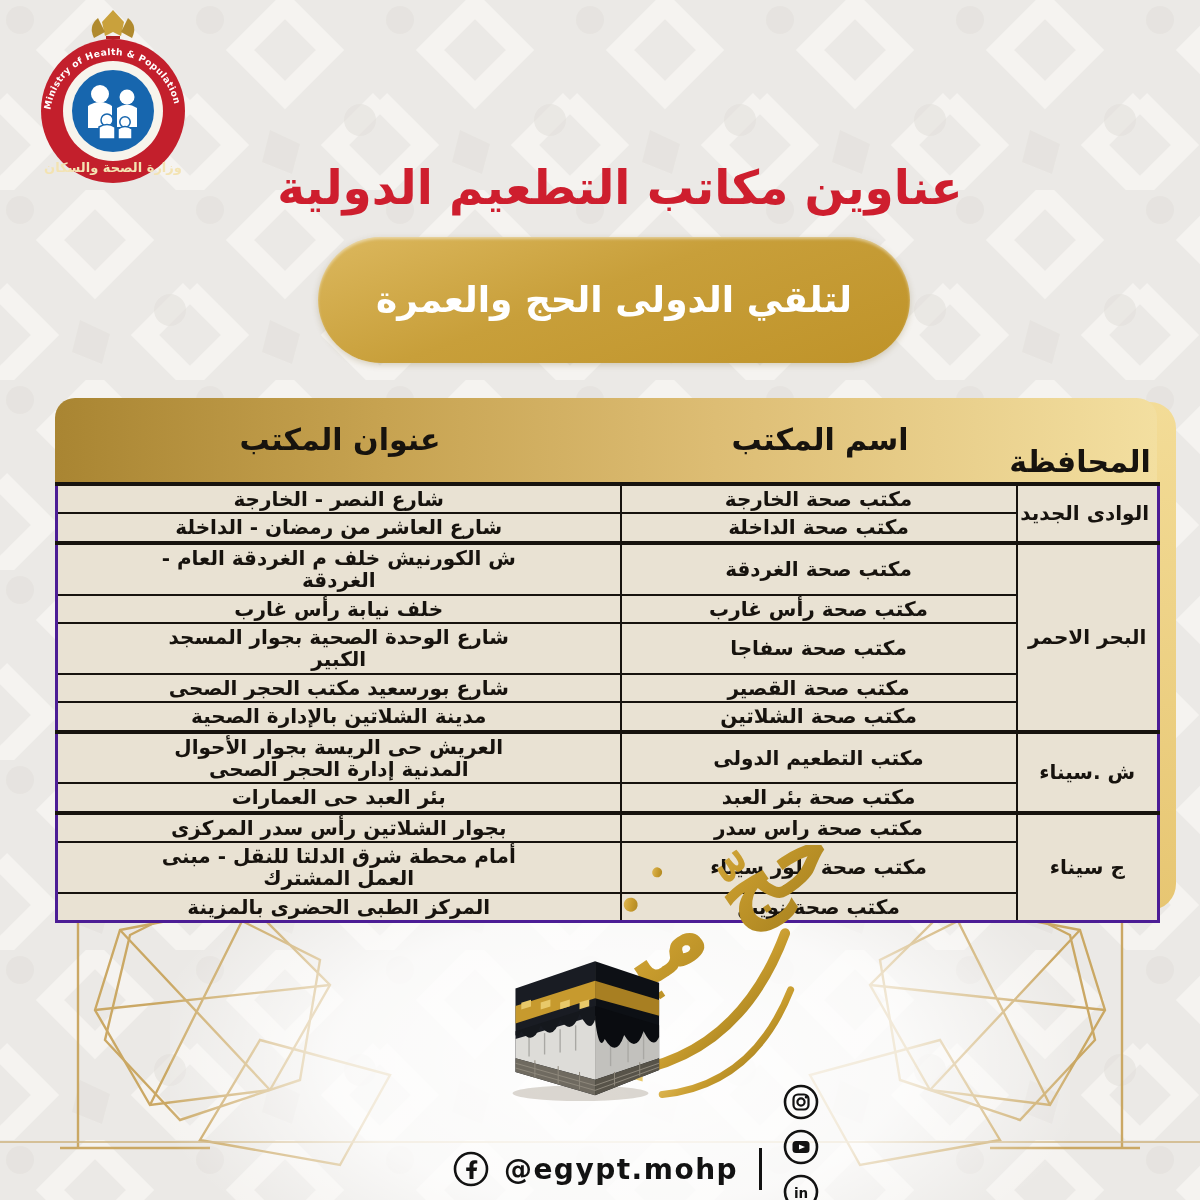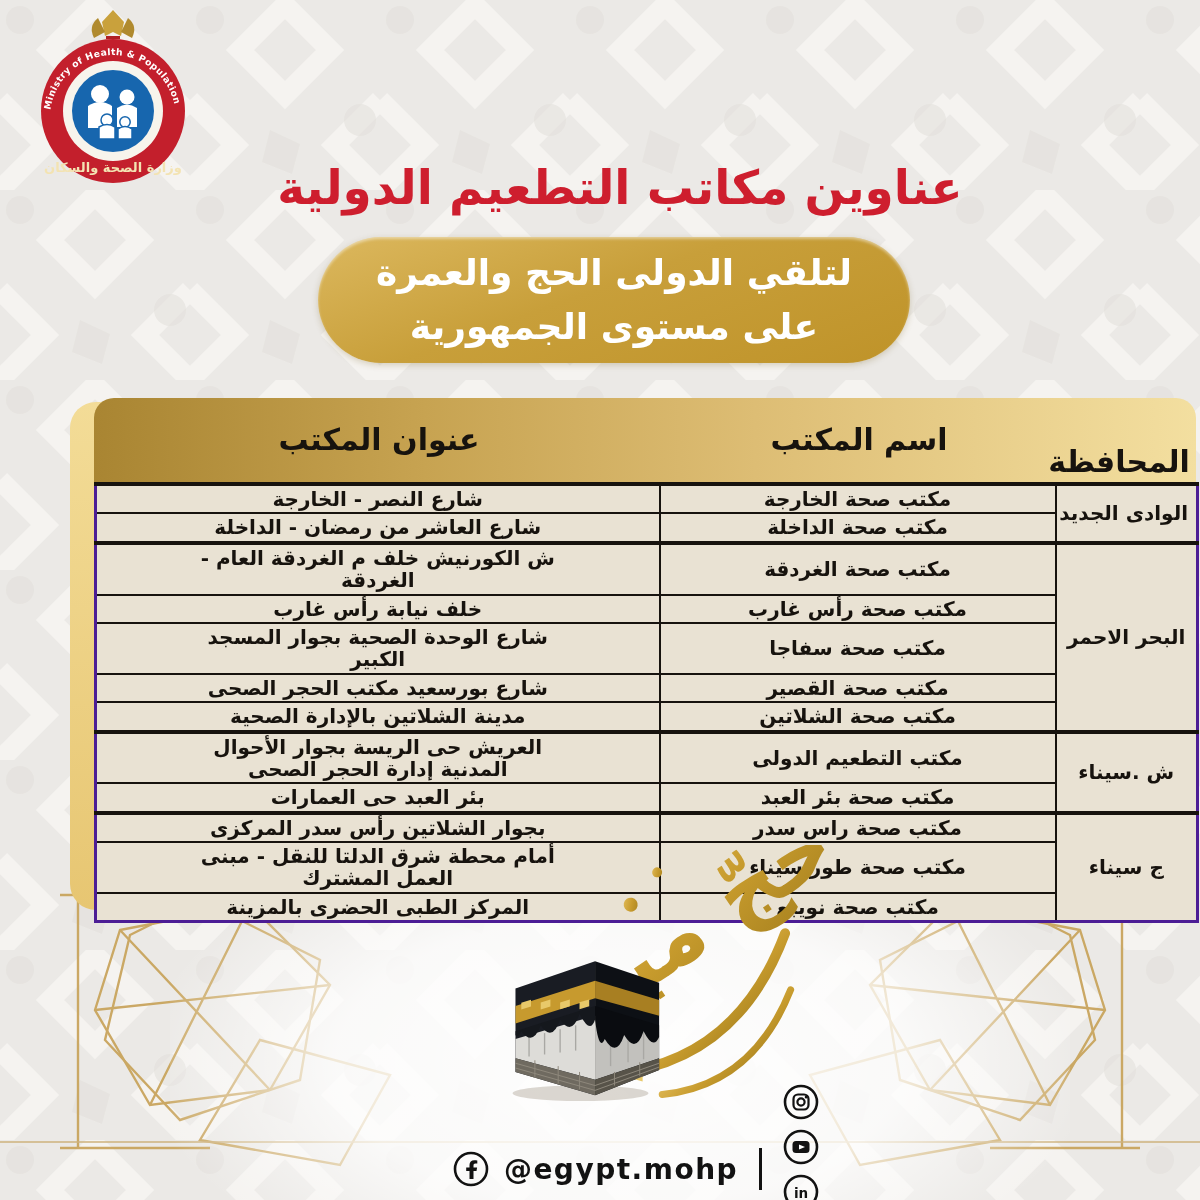--- a/index.html
+++ b/index.html
@@ -27,21 +27,21 @@
     background:linear-gradient(160deg,#dcb85e 0%, #c89f3a 45%, #bf9329 100%);
     border-radius:64px; box-shadow:inset 0 2px 3px rgba(255,255,255,.45), 0 2px 6px rgba(120,95,30,.25);
     display:flex; flex-direction:column; align-items:center; justify-content:center;
     color:#ffffff; font-weight:bold; font-size:36px; line-height:1.5; direction:rtl; text-align:center;
   }
   
   .table-underlay{
     position:absolute; left:70px; top:402px; width:1106px; height:508px; z-index:3;
     background:linear-gradient(180deg,#f3dc97,#e7c672); border-radius:26px;
   }
-  .table-wrap{position:absolute; left:55px; top:398px; width:1102px; z-index:4;margin-left:39px;}
+  .table-wrap{position:absolute; left:55px; top:398px; width:1102px; z-index:4;}
   .thead{
     position:relative; height:84px;
     background:linear-gradient(90deg,#a98532 0%, #c7a351 30%, #ddbd74 60%, #f3dfa0 100%);
     border-radius:20px 20px 0 0;
     color:#17130e; font-weight:bold;
   }
   .thead .th{position:absolute; font-size:30px; direction:rtl; text-align:center;}
   .th-address{left:40px;  width:490px; top:24px;}
   .th-office {left:600px; width:330px; top:24px;}
   .th-gov    {left:950px; width:150px; bottom:3px; font-size:29px;}
@@ -151,21 +151,20 @@
     <text font-size="9.2" fill="#ffffff" font-weight="bold" letter-spacing="0.4">
       <textPath href="#arcTop" startOffset="4%">Ministry of Health &amp; Population</textPath>
     </text>
     <text x="85" y="166" text-anchor="middle" font-size="13" fill="#f3e3b2" font-weight="bold">وزارة الصحة والسكان</text>
   </svg>
 
   <h1 class="title">عناوين مكاتب التطعيم الدولية</h1>
 
   <div class="pill">
     <div>لتلقي الدولى الحج والعمرة</div>
-    <div>على مستوى الجمهورية</div>
   </div>
 
   <div class="table-underlay"></div>
   <div class="table-wrap">
     <div class="thead">
       <span class="th th-address">عنوان المكتب</span>
       <span class="th th-office">اسم المكتب</span>
       <span class="th th-gov">المحافظة</span>
     </div>
     <table class="offices" dir="rtl">

